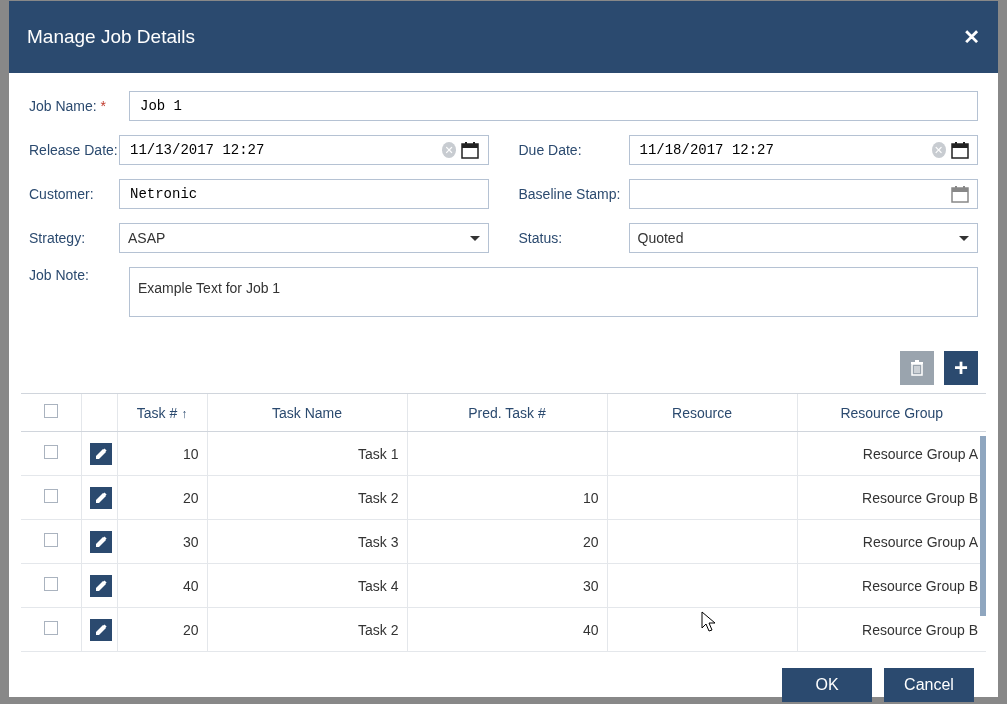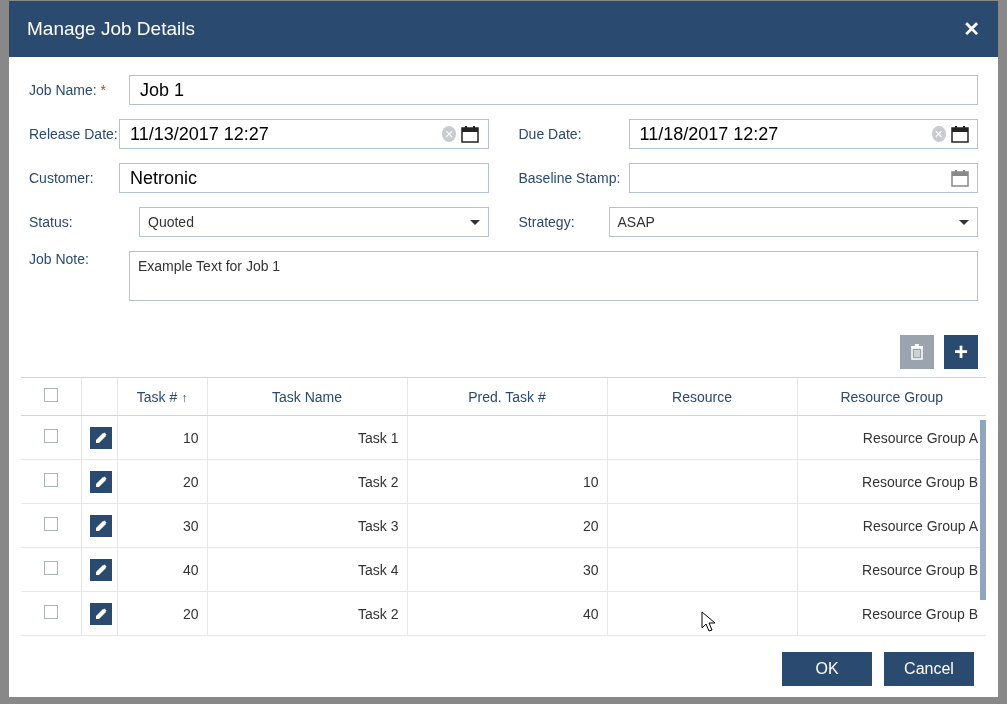--- a/index.html
+++ b/index.html
@@ -20,21 +20,21 @@
     border: 1px solid #888;
     display: flex;
     flex-direction: column;
   }
   .titlebar {
     background: #2b4a6f;
     color: #fff;
     display: flex;
     align-items: center;
     justify-content: space-between;
-    padding: 16px 18px;
+    padding: 24px 18px;
     font-size: 19px;
     font-weight: 400;
   }
   .close-x {
     font-size: 20px;
     cursor: pointer;
     font-weight: bold;
   }
   .form-area {
     padding: 18px 20px 10px 20px;
@@ -60,22 +60,22 @@
     display: flex;
     align-items: center;
     padding: 0 8px;
     color: #333;
     position: relative;
   }
   .field input {
     border: none;
     outline: none;
     width: 100%;
-    font-family: Liberation Sans, sans-serif;
-    font-size: 18px;
+    font-family: Liberation Mono, monospace;
+    font-size: 14px;
     background: transparent;
   }
   .two-col { gap: 30px; }
   .col { display: flex; align-items: center; flex: 1; }
   .icon-clear {
     width: 16px; height: 16px;
     border-radius: 50%;
     background: #c8ccd1;
     color: #fff;
     font-size: 11px;
@@ -87,21 +87,21 @@
     width: 0; height: 0;
     border-left: 5px solid transparent;
     border-right: 5px solid transparent;
     border-top: 5px solid #333;
     cursor: pointer;
   }
   .textarea-field {
     flex: 1;
     min-height: 50px;
     border: 1px solid #b5c2d3;
-    padding: 6px 8px;
+    padding: 12px 8px;
     color: #333;
   }
   .divider-strip {
     height: 10px;
     background: #eef0f2;
     margin: 0 20px 10px 20px;
   }
   .toolbar {
     display: flex;
     justify-content: flex-end;
@@ -284,30 +284,30 @@
               <rect x="1" y="3" width="16" height="4" fill="#888"></rect>
               <rect x="4" y="1" width="2" height="4" fill="#888"></rect>
               <rect x="12" y="1" width="2" height="4" fill="#888"></rect>
             </svg>
         </div>
       </div>
     </div>
 
     <div class="row two-col">
       <div class="col">
+        <div class="label">Strategy:</div>
+        <div class="field">
+          <span style="flex:1">ASAP</span>
+          <span class="dropdown-caret"></span>
+        </div>
+      </div>
+      <div class="col">
         <div class="label" style="width:110px">Status:</div>
         <div class="field">
           <span style="flex:1">Quoted</span>
-          <span class="dropdown-caret"></span>
-        </div>
-      </div>
-      <div class="col">
-        <div class="label">Strategy:</div>
-        <div class="field">
-          <span style="flex:1">ASAP</span>
           <span class="dropdown-caret"></span>
         </div>
       </div>
     </div>
 
     <div class="row" style="align-items:flex-start">
       <div class="label">Job Note:</div>
       <div class="textarea-field">
         <span>Example Text for Job 1</span>
       </div>

